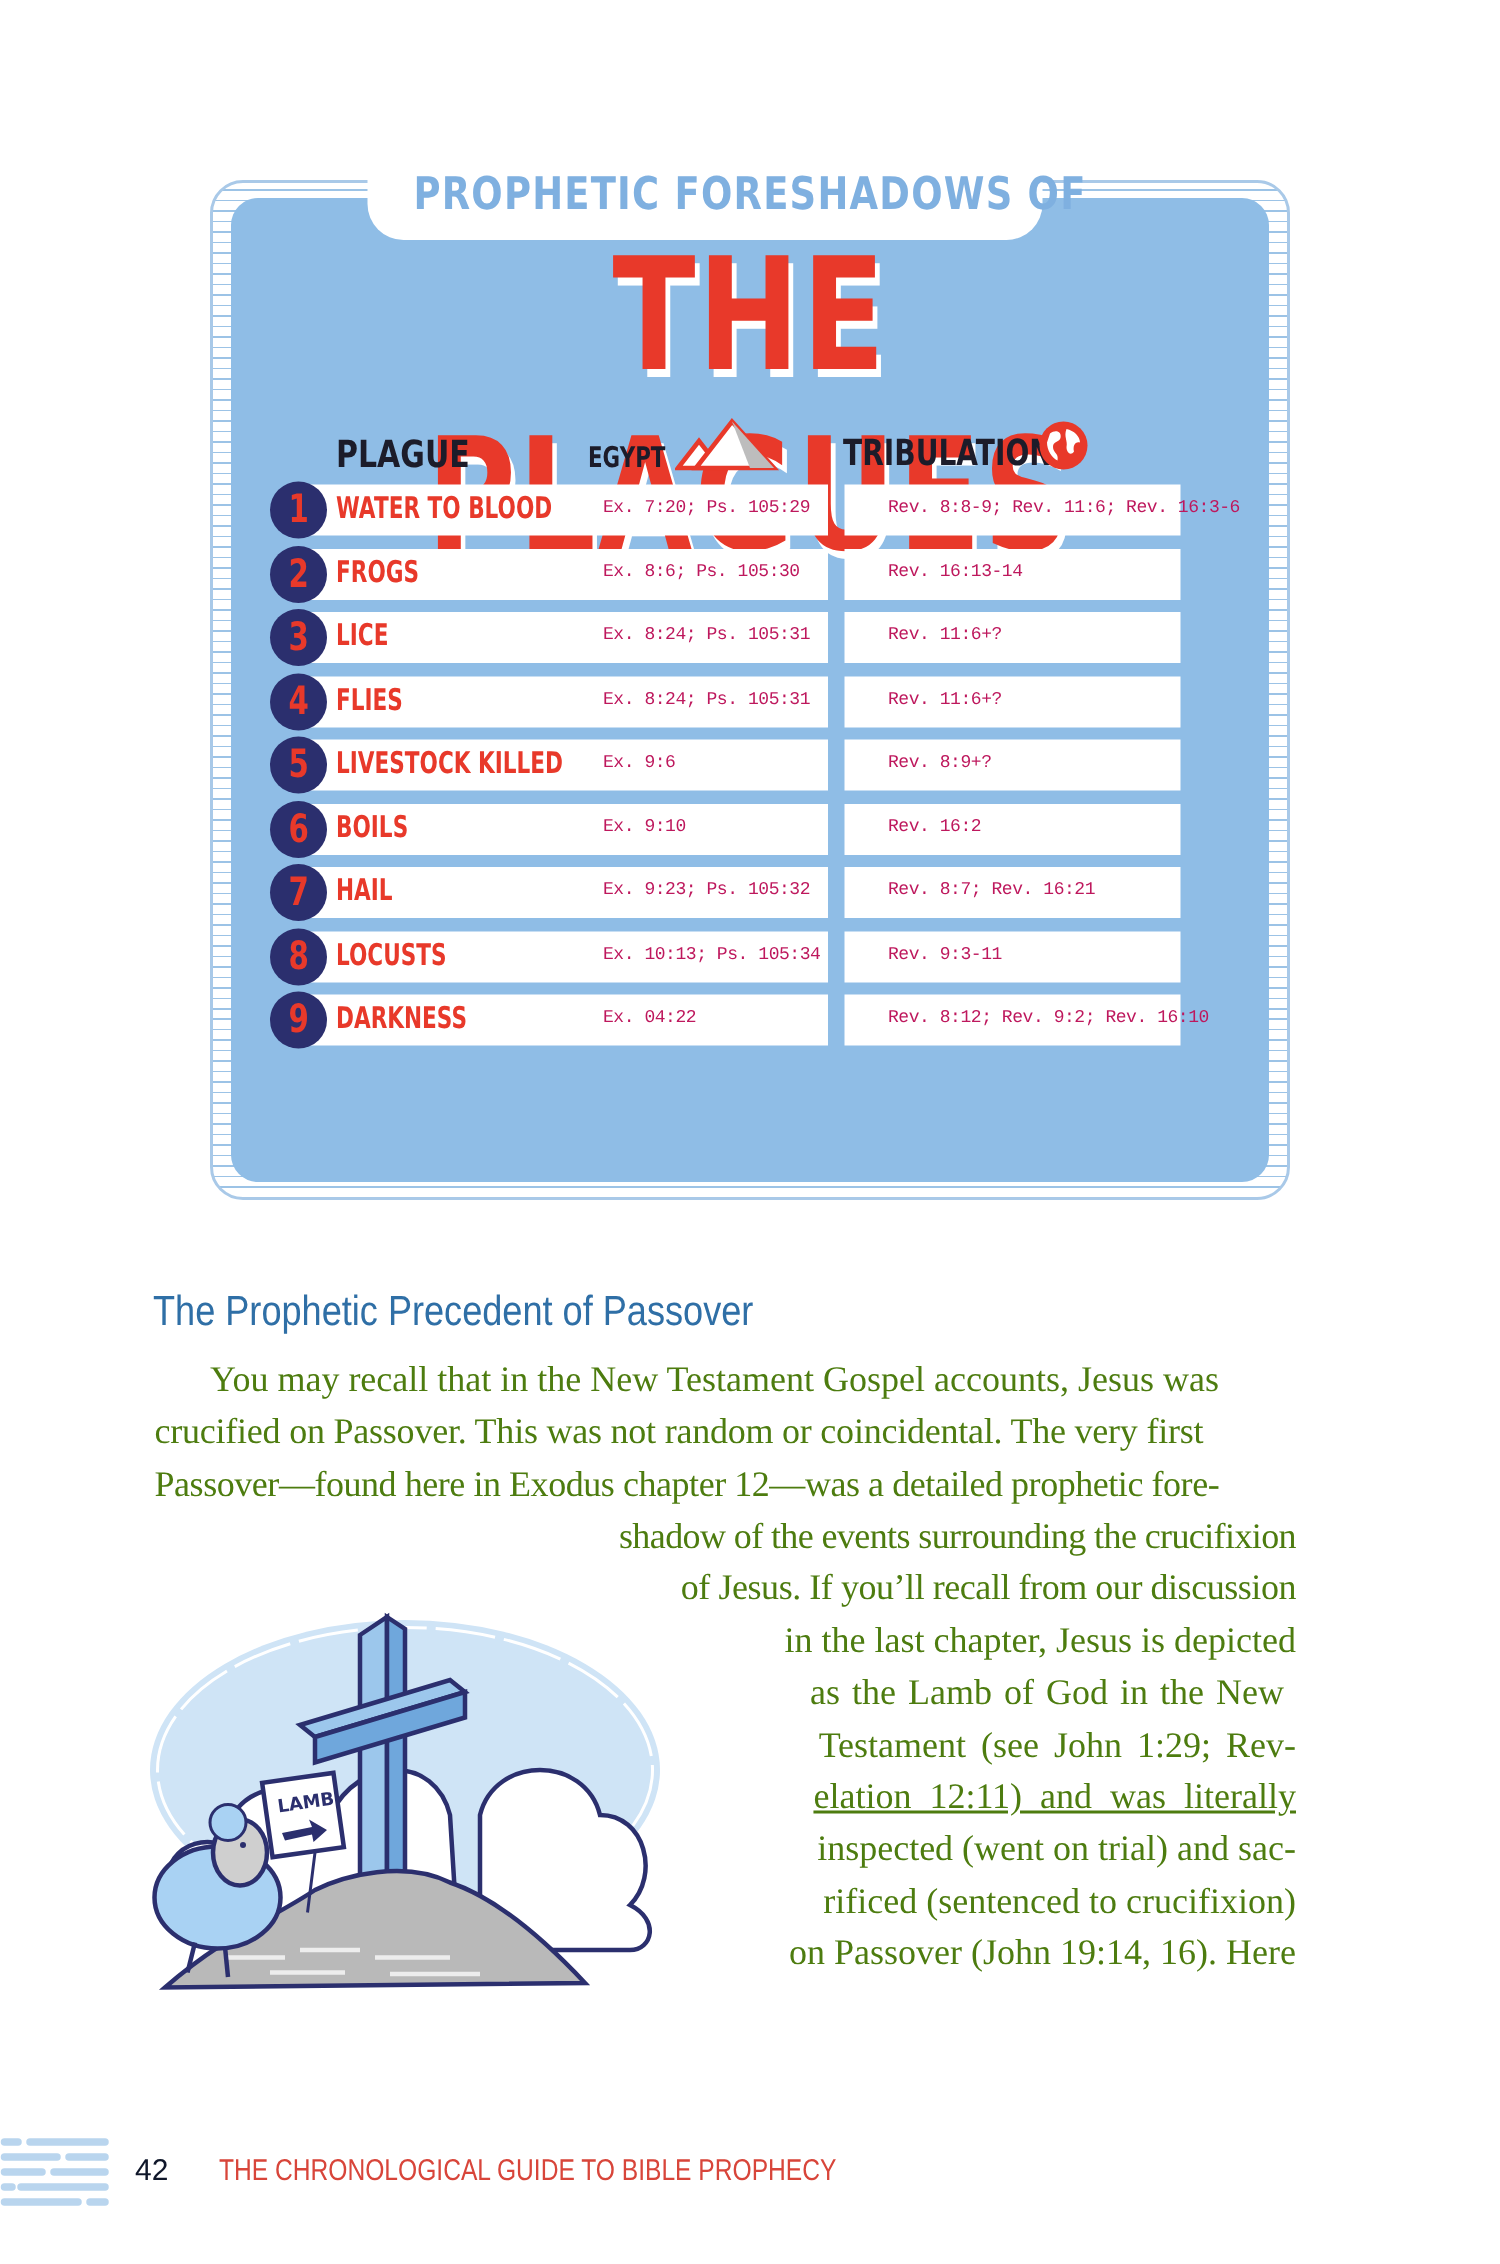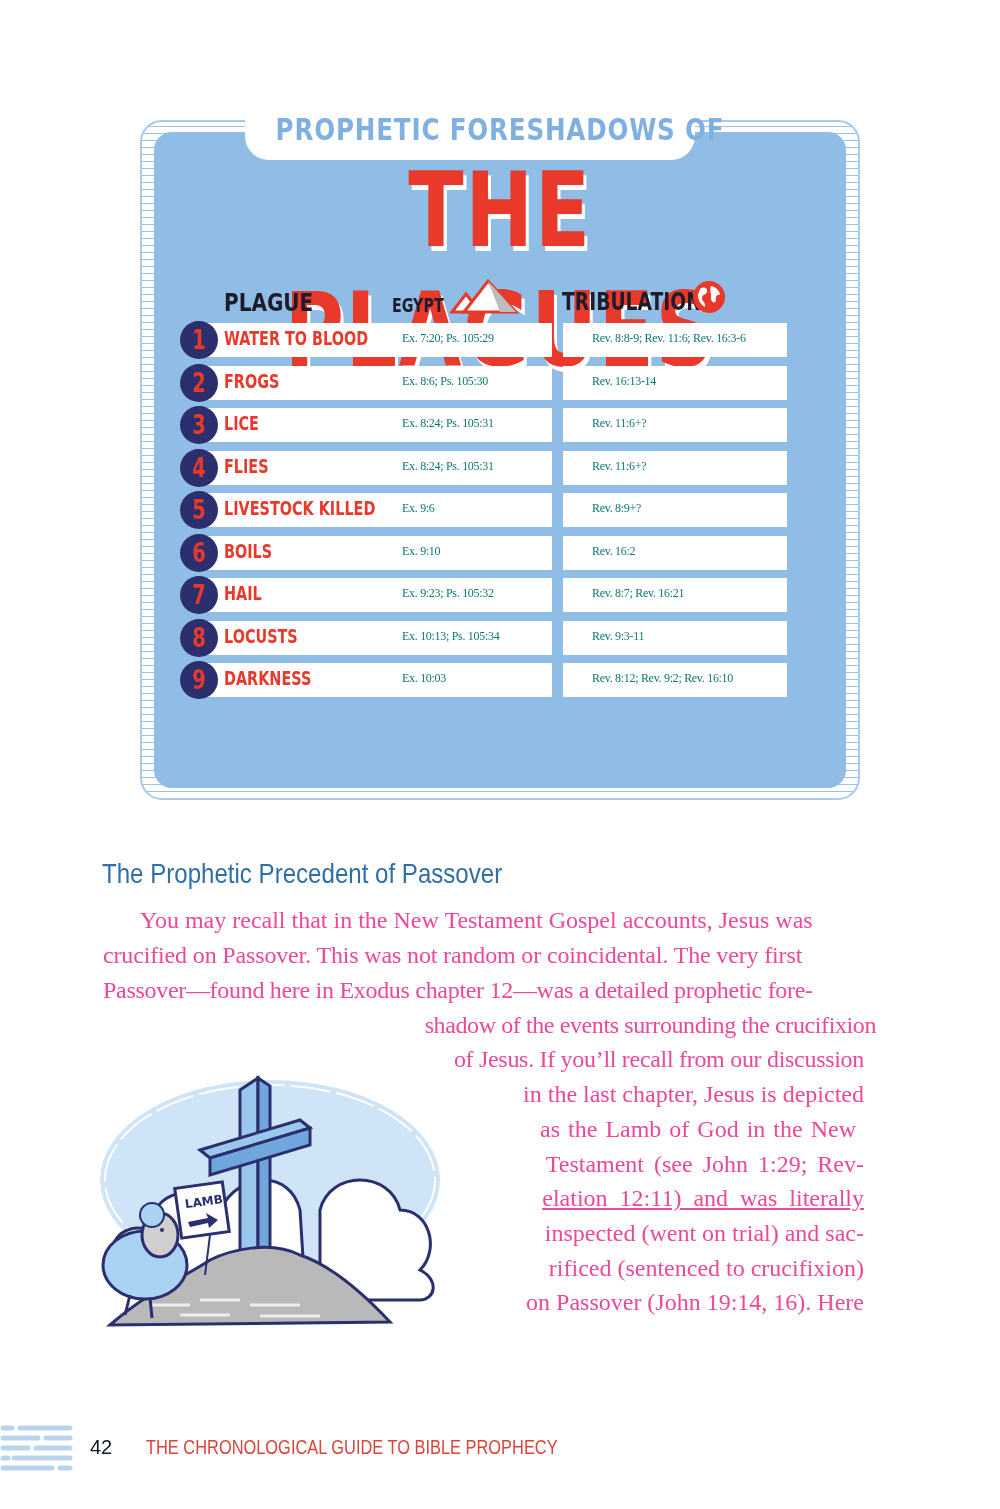--- a/index.html
+++ b/index.html
@@ -58,35 +58,35 @@
     background: #2b2f6e; color: #e8392a; text-align: center; line-height: 38px;
     font-family: "DejaVu Sans", sans-serif; font-weight: bold; font-size: 26px;
   }
   .num span { display: inline-block; transform: scaleX(0.75); }
   .pname {
     position: absolute; left: 44px; top: 6px; color: #e8392a;
     font-family: "DejaVu Sans", sans-serif; font-weight: bold; font-size: 20px;
     transform: scaleX(0.72); transform-origin: left center; white-space: nowrap;
   }
   .ref {
-    position: absolute; top: 11px; font-size: 12px; color: #0f766e;
-    font-family: Liberation Serif, serif; white-space: nowrap; letter-spacing: -0.3px;
+    position: absolute; top: 11px; font-size: 12px; color: #be185d;
+    font-family: Liberation Mono, monospace; white-space: nowrap; letter-spacing: -0.3px;
   }
   .ref-egypt { left: 222px; }
   .ref-trib { left: 393px; margin-left: 19px; }
 
   
   .section-title {
     position: absolute; left: 102px; top: 858px; color: #2f6fa6;
     font-family: "Liberation Sans", sans-serif; font-size: 28px;
     transform: scaleX(0.86); transform-origin: left center; white-space: nowrap;
   }
   .line {
     position: absolute; font-family: "Liberation Serif", serif; font-size: 24px;
-    color: #ec4899; white-space: nowrap; line-height: 30px;
+    color: #4d7c0f; white-space: nowrap; line-height: 30px;
   }
 
   
   .illus { position: absolute; left: 90px; top: 1060px; }
 
   
   .footer-dash { position: absolute; left: 0; top: 1424px; }
   .page-num { position: absolute; left: 90px; top: 1436px; font-size: 20px; color: #0f172a;
     font-family: "Liberation Sans", sans-serif; }
   .book-title { position: absolute; left: 146px; top: 1436px; font-size: 20px; color: #d8453a;
@@ -180,32 +180,32 @@
       <div class="num"><span>8</span></div>
       <div class="pname">LOCUSTS</div>
       <div class="ref ref-egypt">Ex. 10:13; Ps. 105:34</div>
       <div class="ref ref-trib">Rev. 9:3-11</div>
     </div>
     <div class="row">
       <div class="left-cell"></div>
         <div class="right-cell"></div>
       <div class="num"><span>9</span></div>
       <div class="pname">DARKNESS</div>
-      <div class="ref ref-egypt">Ex. 10:03</div>
+      <div class="ref ref-egypt">Ex. 04:22</div>
       <div class="ref ref-trib">Rev. 8:12; Rev. 9:2; Rev. 16:10</div>
     </div>
   </div>
 </div>
 
 <div class="section-title">The Prophetic Precedent of Passover</div>
 
 <div class="line" style="left:140px; top:905px;">You may recall that in the New Testament Gospel accounts, Jesus was</div>
 <div class="line" style="left:103px; top:940px; letter-spacing:-0.15px;">crucified on Passover. This was not random or coincidental. The very first</div>
 <div class="line" style="left:103px; top:975px; letter-spacing:-0.3px;">Passover—found here in Exodus chapter 12—was a detailed prophetic fore-</div>
-<div class="line" style="right:124px; top:1010px; letter-spacing:-0.4px;margin-left:36px;">shadow of the events surrounding the crucifixion</div>
+<div class="line" style="right:136px; top:1010px; letter-spacing:-0.4px;margin-left:36px;">shadow of the events surrounding the crucifixion</div>
 <div class="line" style="right:136px; top:1044px; letter-spacing:-0.3px;">of Jesus. If you’ll recall from our discussion</div>
 <div class="line" style="right:136px; top:1079px;">in the last chapter, Jesus is depicted</div>
 <div class="line" style="right:144px; top:1114px; word-spacing:2px;">as the Lamb of God in the New</div>
 <div class="line" style="right:136px; top:1149px; word-spacing:4px;">Testament (see John 1:29; Rev-</div>
 <div class="line" style="right:136px; top:1183px; word-spacing:6px;text-decoration:underline;">elation 12:11) and was literally</div>
 <div class="line" style="right:136px; top:1218px;">inspected (went on trial) and sac-</div>
 <div class="line" style="right:136px; top:1253px;">rificed (sentenced to crucifixion)</div>
 <div class="line" style="right:136px; top:1287px;">on Passover (John 19:14, 16). Here</div>
 
 <svg class="illus" width="400" height="280" viewBox="0 0 400 280">

